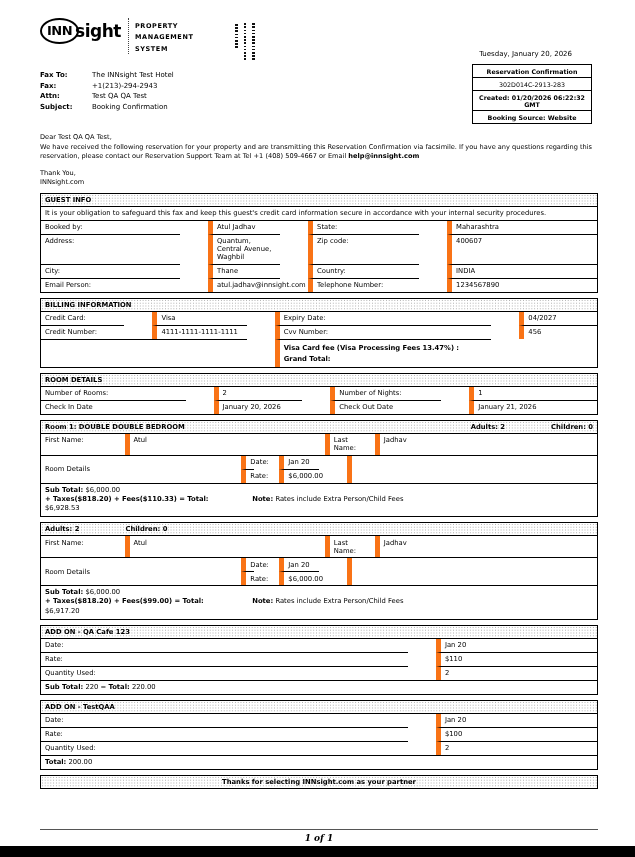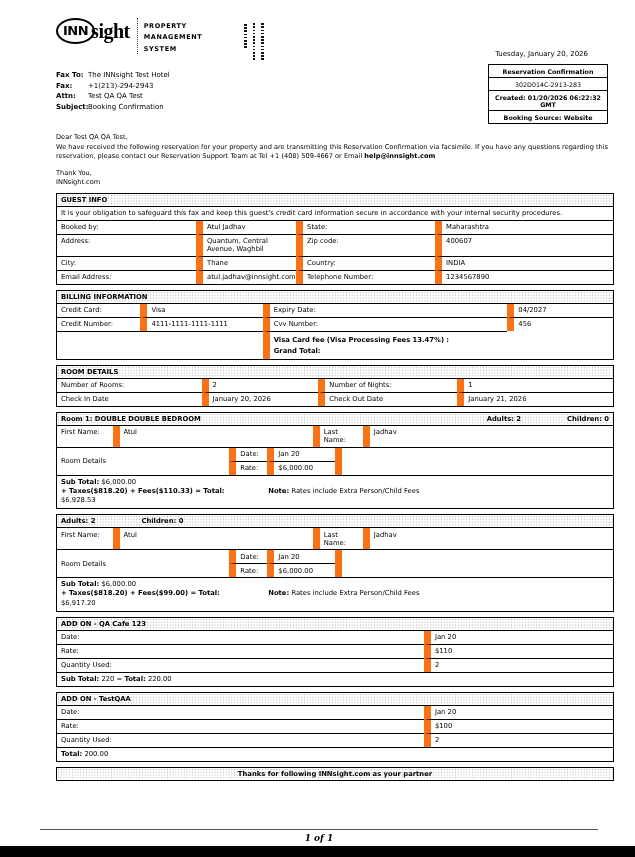--- a/index.html
+++ b/index.html
@@ -1,55 +1,55 @@
 <!DOCTYPE html>
 <html><head>
 <meta charset="utf-8">
 <style>
   * { box-sizing: border-box; margin: 0; padding: 0; }
   html,body { width:635px; height:857px; background:#fff; color:#000;
     font-family:"DejaVu Sans", sans-serif; position:relative; overflow:hidden; }
-  .content { position:absolute; left:56px; top:18px; width:558px; }
+  .content { position:absolute; left:40px; top:18px; width:558px; }
 
   
   .hdr { display:flex; justify-content:space-between; align-items:flex-start; }
   .hdr-left { display:flex; flex-direction:column; }
   .logo-row { display:flex; align-items:flex-start; }
   .logo { display:flex; align-items:center; font-weight:bold; font-size:17px; letter-spacing:-0.5px; }
   .logo-circle { border:2px solid #000; border-radius:50%; padding:3px 5px 4px 5px; font-size:13px; }
-  .logo-sight { margin-left:-4px; font-size:20px;font-family:Liberation Serif, serif; }
+  .logo-sight { margin-left:-4px; font-size:17px; }
   .logo-sep { border-left:1px dotted #444; height:36px; margin:0 6px 0 7px; }
   .pms { font-size:6.5px; font-weight:bold; letter-spacing:0.6px; line-height:1.75; padding-top:3px; }
   .microtext { display:flex; gap:6px; margin-left:42px; padding-top:4px; }
   .microtext i { display:block; width:2.5px;
      background:repeating-linear-gradient(0deg,#111 0 1.6px, transparent 1.6px 3.2px); }
   .mt1{height:26px} .mt2{height:38px} .mt3{height:38px}
   .fax-meta { margin-top:10px; font-size:7px; line-height:1.5; }
-  .fax-meta b { display:inline-block; width:32px; }
+  .fax-meta b { display:inline-block; width:52px; }
   .hdr-right { text-align:right; padding-top:32px; }
   .hdr-date { font-size:7px; margin-bottom:6px; padding-right:26px;text-align:right; }
   .conf-box { border:1px solid #000; width:120px; font-size:6.3px; text-align:center; margin-left:auto; margin-right:6px; }
   .conf-box > div { padding:2.5px 1px; border-bottom:1px solid #000; }
   .conf-box > div:last-child { border-bottom:none; }
   .bold { font-weight:bold; }
 
   
   .letter { margin-top:9px; font-size:6.6px; line-height:1.45; }
   .letter .para { }
   .letter .close { margin-top:7px; }
 
   
   .section { margin-top:5px; }
   .sec-head { border:1px solid #000; padding:2px 4px; font-size:6.8px; font-weight:bold;
      background-image:radial-gradient(#a8a8a8 0.7px, transparent 0.8px); background-size:2.8px 2.8px; }
   .tbl { border:1px solid #000; border-top:none; font-size:6.8px; }
   .notice { border-bottom:1px solid #000; padding:2.5px 4px; }
   .grid { display:grid; }
   .grid > div { padding:2.5px 4px; }
-  .bl { border-left:7px solid #f97316; }
+  .bl { border-left:5px solid #f97316;margin-left:28px; }
   .bt { border-top:1px solid #000; }
   .g-guest { grid-template-columns:25% 18% 25% 32%; }
   .g-billing { grid-template-columns:15% 22% 44% 19%; }
   .g-roomdet { grid-template-columns:26% 21% 25% 28%; }
   .merged { grid-column:1 / 3; }
   .two-line div { padding:1.5px 0; }
 
   
   .room-head { display:flex; }
   .room-head .t { flex:1; }
@@ -141,21 +141,21 @@
         <div class="bt">Address:</div>
         <div class="bl bt">Quantum, Central Avenue, Waghbil</div>
         <div class="bl bt">Zip code:</div>
         <div class="bl bt">400607</div>
 
         <div class="bt">City:</div>
         <div class="bl bt">Thane</div>
         <div class="bl bt">Country:</div>
         <div class="bl bt">INDIA</div>
 
-        <div class="bt">Email Address:</div>
+        <div class="bt">Email Person:</div>
         <div class="bl bt">atul.jadhav@innsight.com</div>
         <div class="bl bt">Telephone Number:</div>
         <div class="bl bt">1234567890</div>
       </div>
     </div>
   </div>
 
   <div class="section">
     <div class="sec-head">BILLING INFORMATION</div>
     <div class="tbl">
@@ -278,18 +278,18 @@
         <div class="bl">Jan 20</div>
         <div class="bt">Rate:</div>
         <div class="bl bt">$100</div>
         <div class="bt">Quantity Used:</div>
         <div class="bl bt">2</div>
       </div>
       <div class="addon-total"><b></b><span></span><b>Total:</b><span> 200.00</span></div>
     </div>
   </div>
 
-  <div class="section sec-head thanks">Thanks for following INNsight.com as your partner</div>
+  <div class="section sec-head thanks">Thanks for selecting INNsight.com as your partner</div>
 
 </div>
 
 <div class="footer">1 of 1</div>
 <div class="bottom-bar"></div>
 
 </body></html>

